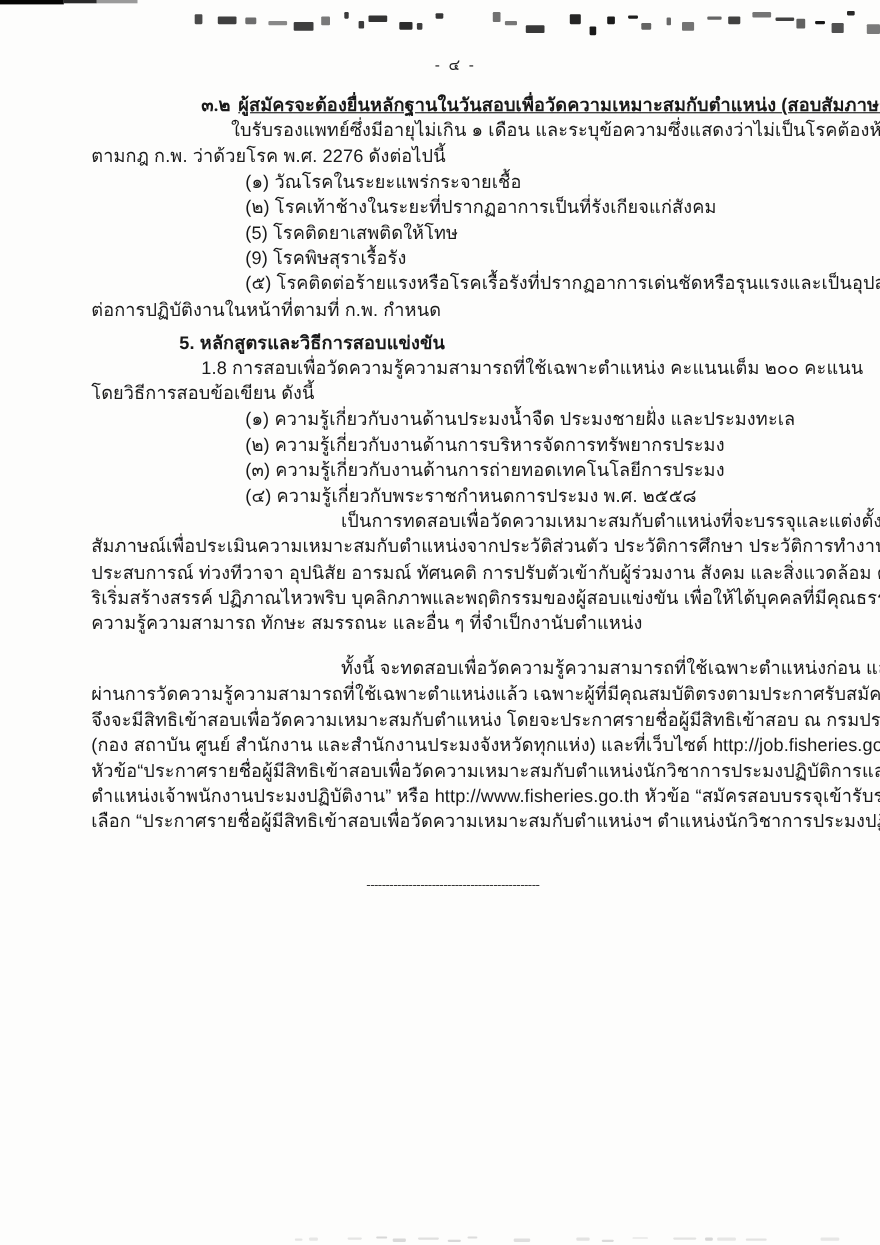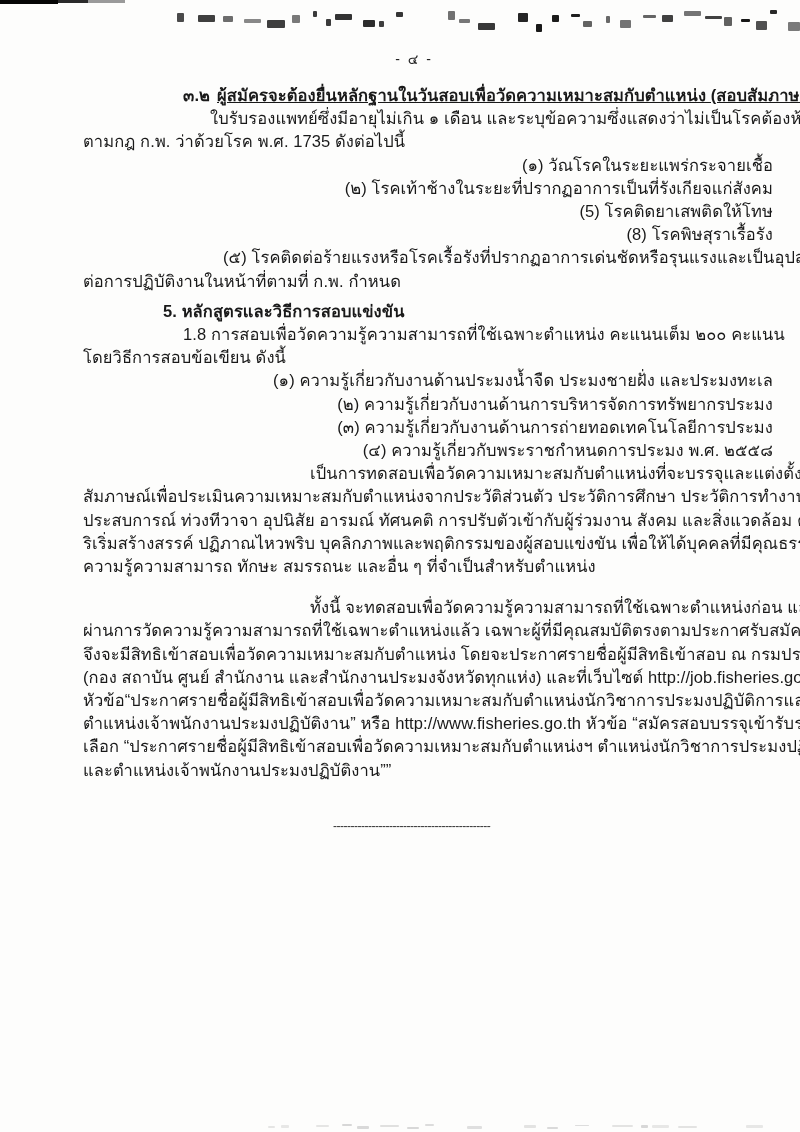--- a/index.html
+++ b/index.html
@@ -28,25 +28,25 @@
   
   .doc{
     position:absolute;left:83px;top:84px;width:690px;
     font-size:16.5px;line-height:23.2px;
     letter-spacing:0.1px;
   }
   .ln{white-space:nowrap;}
   .ind-80{padding-left:80px;}
   .ind-100{padding-left:100px;}
   .ind-127{padding-left:127px;}
-  .ind-140{padding-left:140px;text-align:right;}
+  .ind-140{padding-left:140px;}
   .ind-227{padding-left:227px;}
   .bold{font-weight:bold;}
   .u{text-decoration:underline;}
-  .num{padding-right:7px;}
+  .num{padding-right:7px;font-family:Liberation Serif, serif;}
   .gap-sm{margin-top:7px;}
   .gap-md{margin-top:18px;}
   .sep{
     margin-top:33px;padding-left:250px;
     font-size:12px;letter-spacing:-0.5px;color:#333;
   }
 </style>
 </head>
 <body>
 
@@ -107,49 +107,48 @@
       <i style="left: 678.414px; top: 1126.1px; width: 18.1819px; height: 1.57918px; opacity: 0.223304;"></i>
       <i style="left: 746.215px; top: 1125.18px; width: 17.2241px; height: 2.48135px; opacity: 0.185651;"></i>
     </div>
 
   <div class="page-num">- ๔ -</div>
 
   <div class="doc">
 
     <div class="ln ind-100 bold"><span class="num">๓.๒</span><span class="u">ผู้สมัครจะต้องยื่นหลักฐานในวันสอบเพื่อวัดความเหมาะสมกับตำแหน่ง (สอบสัมภาษณ์) คือ</span></div>
     <div class="ln ind-127">ใบรับรองแพทย์ซึ่งมีอายุไม่เกิน ๑  เดือน และระบุข้อความซึ่งแสดงว่าไม่เป็นโรคต้องห้าม</div>
-    <div class="ln">ตามกฎ ก.พ. ว่าด้วยโรค พ.ศ. 1735 ดังต่อไปนี้</div>
+    <div class="ln">ตามกฎ ก.พ. ว่าด้วยโรค พ.ศ. 2276 ดังต่อไปนี้</div>
 
     <div class="ln ind-140">(๑) วัณโรคในระยะแพร่กระจายเชื้อ</div>
     <div class="ln ind-140">(๒) โรคเท้าช้างในระยะที่ปรากฏอาการเป็นที่รังเกียจแก่สังคม</div>
     <div class="ln ind-140">(5) โรคติดยาเสพติดให้โทษ</div>
-    <div class="ln ind-140">(8) โรคพิษสุราเรื้อรัง</div>
+    <div class="ln ind-140">(9) โรคพิษสุราเรื้อรัง</div>
     <div class="ln ind-140">(๕) โรคติดต่อร้ายแรงหรือโรคเรื้อรังที่ปรากฏอาการเด่นชัดหรือรุนแรงและเป็นอุปสรรค</div>
     <div class="ln">ต่อการปฏิบัติงานในหน้าที่ตามที่ ก.พ. กำหนด</div>
 
     <div class="ln ind-80 bold gap-sm">5. หลักสูตรและวิธีการสอบแข่งขัน</div>
     <div class="ln ind-100">1.8  การสอบเพื่อวัดความรู้ความสามารถที่ใช้เฉพาะตำแหน่ง คะแนนเต็ม ๒๐๐ คะแนน</div>
     <div class="ln">โดยวิธีการสอบข้อเขียน ดังนี้</div>
 
     <div class="ln ind-140">(๑) ความรู้เกี่ยวกับงานด้านประมงน้ำจืด ประมงชายฝั่ง และประมงทะเล</div>
     <div class="ln ind-140">(๒) ความรู้เกี่ยวกับงานด้านการบริหารจัดการทรัพยากรประมง</div>
     <div class="ln ind-140">(๓) ความรู้เกี่ยวกับงานด้านการถ่ายทอดเทคโนโลยีการประมง</div>
     <div class="ln ind-140">(๔) ความรู้เกี่ยวกับพระราชกำหนดการประมง พ.ศ. ๒๕๕๘</div>
 
 
     <div class="ln ind-227">เป็นการทดสอบเพื่อวัดความเหมาะสมกับตำแหน่งที่จะบรรจุและแต่งตั้ง โดยวิธีการ</div>
     <div class="ln">สัมภาษณ์เพื่อประเมินความเหมาะสมกับตำแหน่งจากประวัติส่วนตัว ประวัติการศึกษา ประวัติการทำงาน</div>
     <div class="ln">ประสบการณ์ ท่วงทีวาจา อุปนิสัย อารมณ์ ทัศนคติ การปรับตัวเข้ากับผู้ร่วมงาน สังคม และสิ่งแวดล้อม ความคิด</div>
     <div class="ln">ริเริ่มสร้างสรรค์ ปฏิภาณไหวพริบ บุคลิกภาพและพฤติกรรมของผู้สอบแข่งขัน เพื่อให้ได้บุคคลที่มีคุณธรรมจริยธรรม</div>
-    <div class="ln">ความรู้ความสามารถ ทักษะ สมรรถนะ และอื่น ๆ ที่จำเป็นสำหรับตำแหน่ง</div>
+    <div class="ln">ความรู้ความสามารถ ทักษะ สมรรถนะ และอื่น ๆ ที่จำเป็กงานับตำแหน่ง</div>
 
     <div class="ln ind-227 gap-md">ทั้งนี้ จะทดสอบเพื่อวัดความรู้ความสามารถที่ใช้เฉพาะตำแหน่งก่อน และเมื่อสอบ</div>
     <div class="ln">ผ่านการวัดความรู้ความสามารถที่ใช้เฉพาะตำแหน่งแล้ว เฉพาะผู้ที่มีคุณสมบัติตรงตามประกาศรับสมัครสอบ</div>
     <div class="ln">จึงจะมีสิทธิเข้าสอบเพื่อวัดความเหมาะสมกับตำแหน่ง  โดยจะประกาศรายชื่อผู้มีสิทธิเข้าสอบ ณ กรมประมง</div>
     <div class="ln">(กอง สถาบัน ศูนย์ สำนักงาน และสำนักงานประมงจังหวัดทุกแห่ง) และที่เว็บไซต์ http://job.fisheries.go.th</div>
     <div class="ln">หัวข้อ“ประกาศรายชื่อผู้มีสิทธิเข้าสอบเพื่อวัดความเหมาะสมกับตำแหน่งนักวิชาการประมงปฏิบัติการและ</div>
     <div class="ln">ตำแหน่งเจ้าพนักงานประมงปฏิบัติงาน” หรือ http://www.fisheries.go.th หัวข้อ “สมัครสอบบรรจุเข้ารับราชการ”</div>
     <div class="ln">เลือก “ประกาศรายชื่อผู้มีสิทธิเข้าสอบเพื่อวัดความเหมาะสมกับตำแหน่งฯ ตำแหน่งนักวิชาการประมงปฏิบัติการ</div>
-    <div class="ln">และตำแหน่งเจ้าพนักงานประมงปฏิบัติงาน””</div>
 
     <div class="ln sep">---------------------------------------------</div>
   </div>
 </div>
 
 </body></html>

